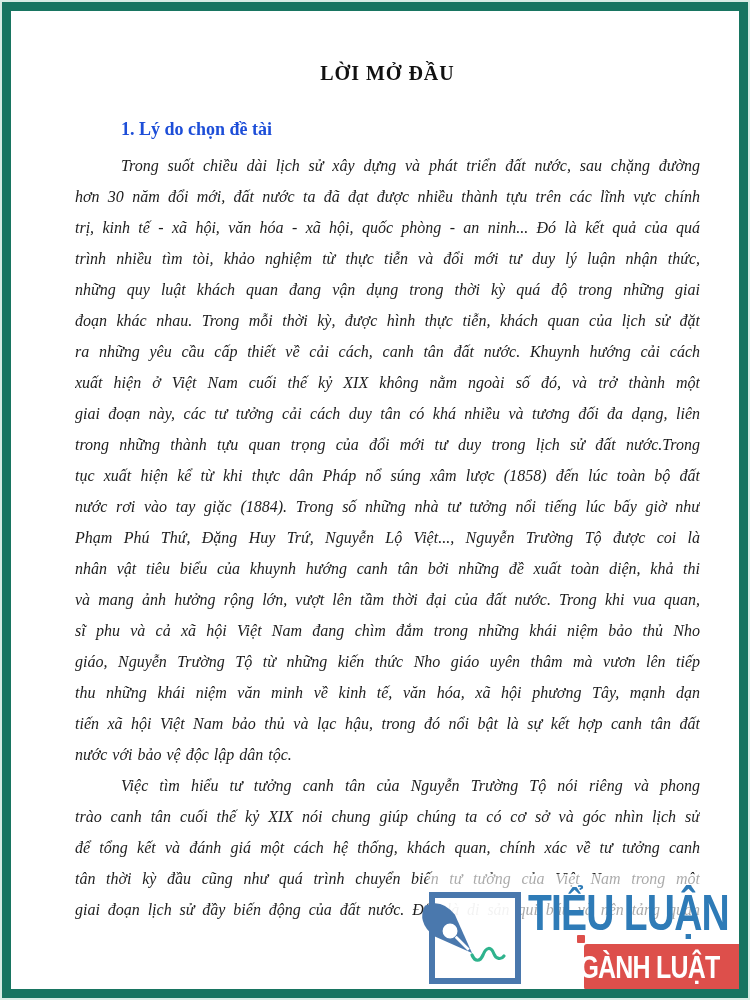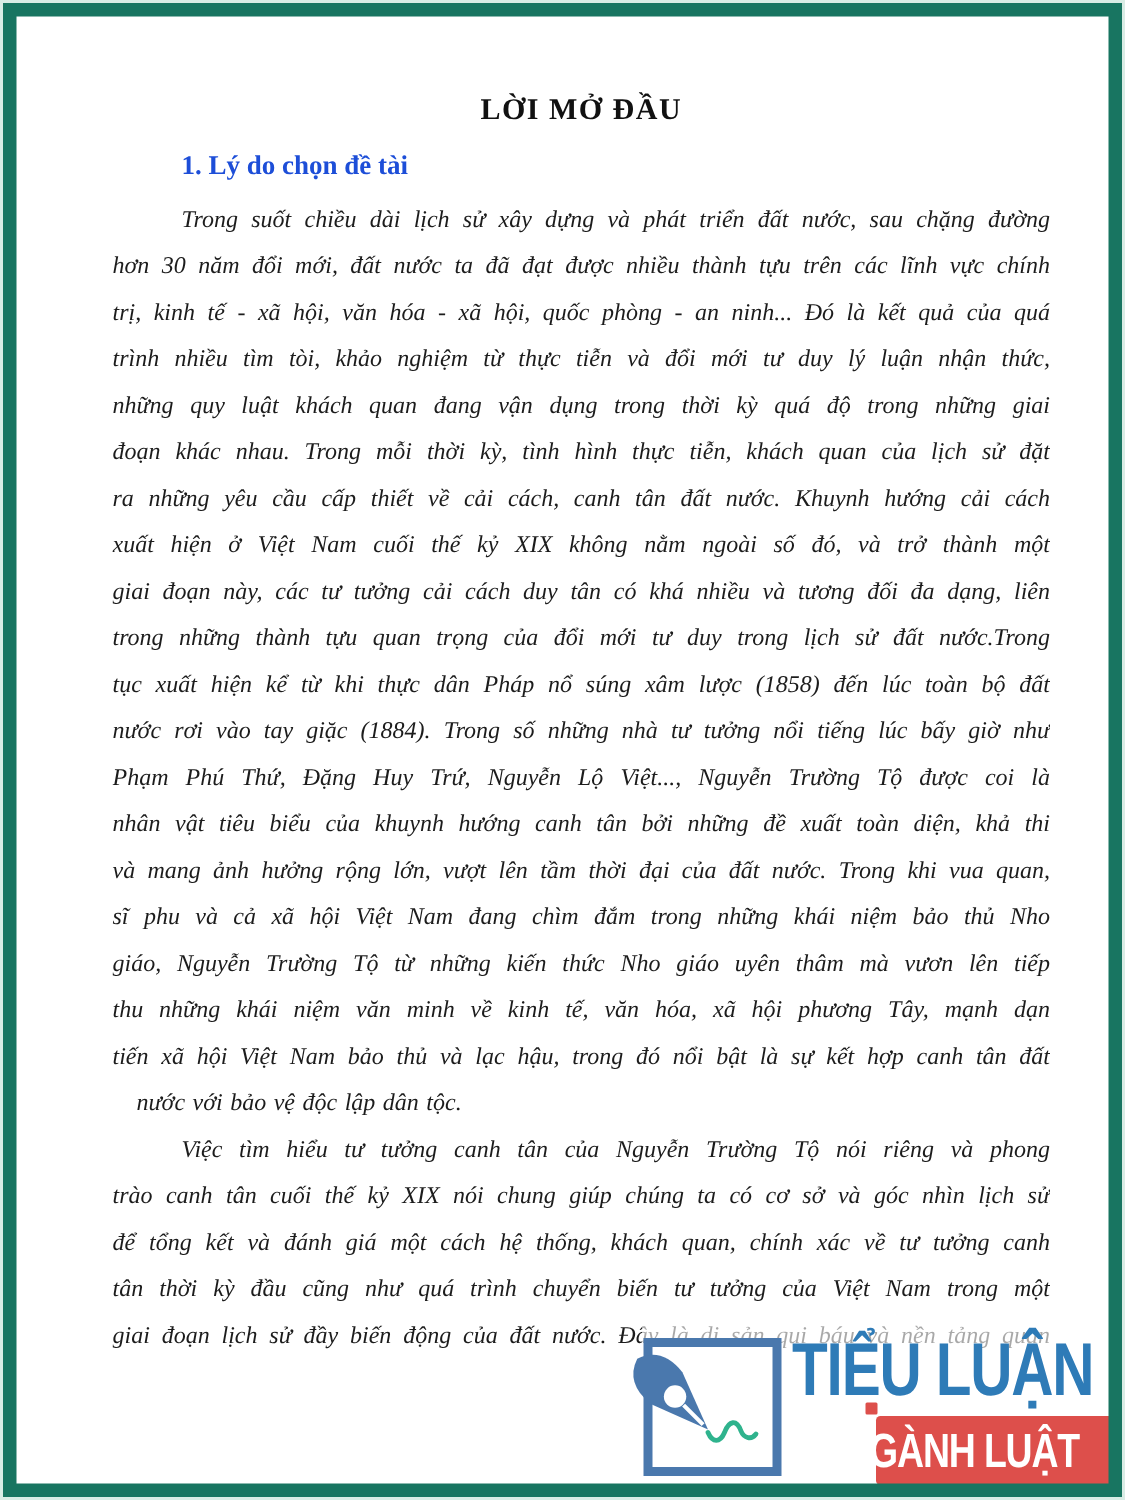--- a/index.html
+++ b/index.html
@@ -5,32 +5,32 @@
   html,body{margin:0;padding:0;}
   body{
     width:750px;height:1000px;position:relative;background:#ffffff;
     font-family:"Liberation Serif","DejaVu Serif",serif;
     overflow:hidden;
   }
   .outer-frame{position:absolute;inset:0;border:2px solid #d9ece5;pointer-events:none;z-index:5;}
   .page-border{position:absolute;inset:2px;border:9px solid var(--border,#187561);pointer-events:none;z-index:5;}
   .content{position:absolute;left:75px;top:60px;width:625px;color:var(--body_text,#1c1c1c);}
   .doc-title{
-    margin:0 0 12px 0;text-align:center;font-size:20px;font-weight:bold;
+    margin:0 0 31px 0;text-align:center;font-size:20px;font-weight:bold;
     letter-spacing:1px;line-height:26px;color:#111;
   }
   .doc-heading{
     margin:0 0 9px 0;padding-left:46px;font-size:18px;font-weight:bold;line-height:24px;color:#1d4ed8;
   }
   .line{
     font-size:16px;line-height:31px;height:31px;overflow:hidden;
     text-align:justify;text-align-last:justify;word-spacing:1px;font-style:italic;
   }
   .line.indent{padding-left:46px;}
-  .line.flush{text-align-last:left;margin-left:16px;}
+  .line.flush{text-align-last:left;}
   
   .watermark{position:absolute;left:428px;top:874px;width:316px;height:124px;z-index:4;}
   .wash{position:absolute;inset:0;background:rgba(255,255,255,0.62);}
   .pen-box-svg{position:absolute;left:0;top:17px;overflow:visible;}
   .brand{
     position:absolute;left:100px;top:14px;
     font-family:"Liberation Sans","DejaVu Sans",sans-serif;
     font-size:50px;font-weight:bold;line-height:50px;white-space:nowrap;
     color:var(--brand_blue,#2e7bb7);
     transform:scaleX(0.78);transform-origin:left top;letter-spacing:-1px;
@@ -58,21 +58,21 @@
 
 <div class="content">
   <h1 class="doc-title">LỜI MỞ ĐẦU</h1>
   <h2 class="doc-heading">1. Lý do chọn đề tài</h2>
   <div id="body-text">
       <div class="line indent">Trong suốt chiều dài lịch sử xây dựng và phát triển đất nước, sau chặng đường</div>
       <div class="line">hơn 30 năm đổi mới, đất nước ta đã đạt được nhiều thành tựu trên các lĩnh vực chính</div>
       <div class="line">trị, kinh tế - xã hội, văn hóa - xã hội, quốc phòng - an ninh... Đó là kết quả của quá</div>
       <div class="line">trình nhiều tìm tòi, khảo nghiệm từ thực tiễn và đổi mới tư duy lý luận nhận thức,</div>
       <div class="line">những quy luật khách quan đang vận dụng trong thời kỳ quá độ trong những giai</div>
-      <div class="line">đoạn khác nhau. Trong mỗi thời kỳ, tình hình thực tiễn, khách quan của lịch sử đặt</div>
+      <div class="line">đoạn khác nhau. Trong mỗi thời kỳ, được hình thực tiễn, khách quan của lịch sử đặt</div>
       <div class="line">ra những yêu cầu cấp thiết về cải cách, canh tân đất nước. Khuynh hướng cải cách</div>
       <div class="line">xuất hiện ở Việt Nam cuối thế kỷ XIX không nằm ngoài số đó, và trở thành một</div>
       <div class="line">giai đoạn này, các tư tưởng cải cách duy tân có khá nhiều và tương đối đa dạng, liên</div>
       <div class="line">trong những thành tựu quan trọng của đổi mới tư duy trong lịch sử đất nước.Trong</div>
       <div class="line">tục xuất hiện kể từ khi thực dân Pháp nổ súng xâm lược (1858) đến lúc toàn bộ đất</div>
       <div class="line">nước rơi vào tay giặc (1884). Trong số những nhà tư tưởng nổi tiếng lúc bấy giờ như</div>
       <div class="line">Phạm Phú Thứ, Đặng Huy Trứ, Nguyễn Lộ Việt..., Nguyễn Trường Tộ được coi là</div>
       <div class="line">nhân vật tiêu biểu của khuynh hướng canh tân bởi những đề xuất toàn diện, khả thi</div>
       <div class="line">và mang ảnh hưởng rộng lớn, vượt lên tầm thời đại của đất nước. Trong khi vua quan,</div>
       <div class="line">sĩ phu và cả xã hội Việt Nam đang chìm đắm trong những khái niệm bảo thủ Nho</div>

